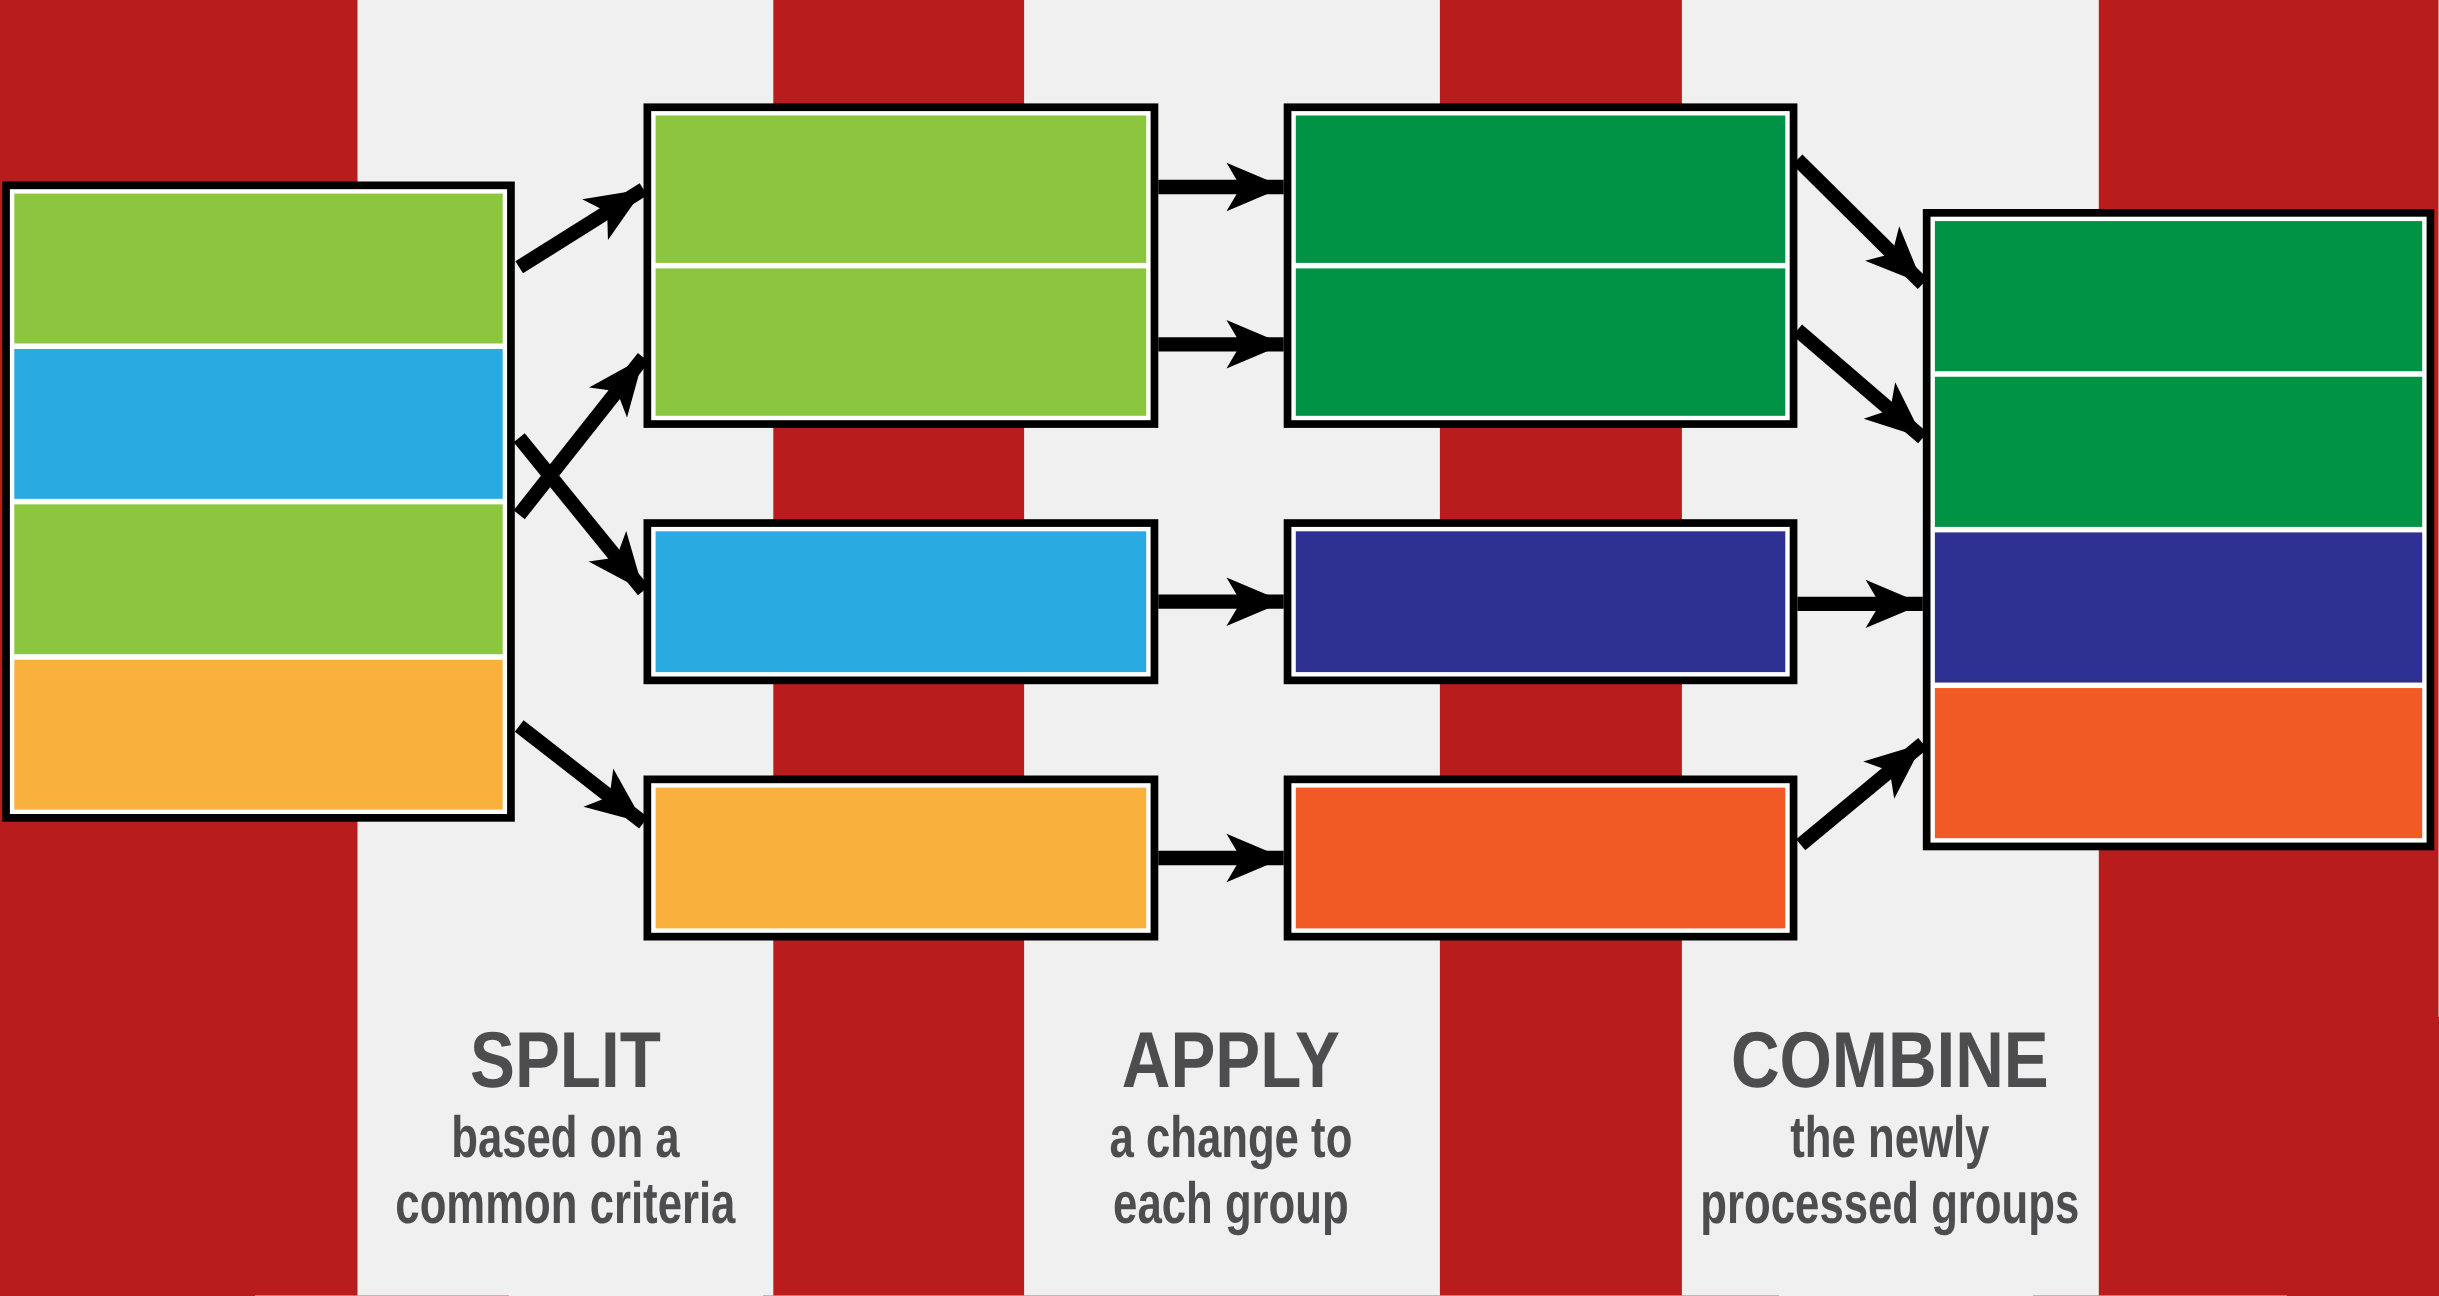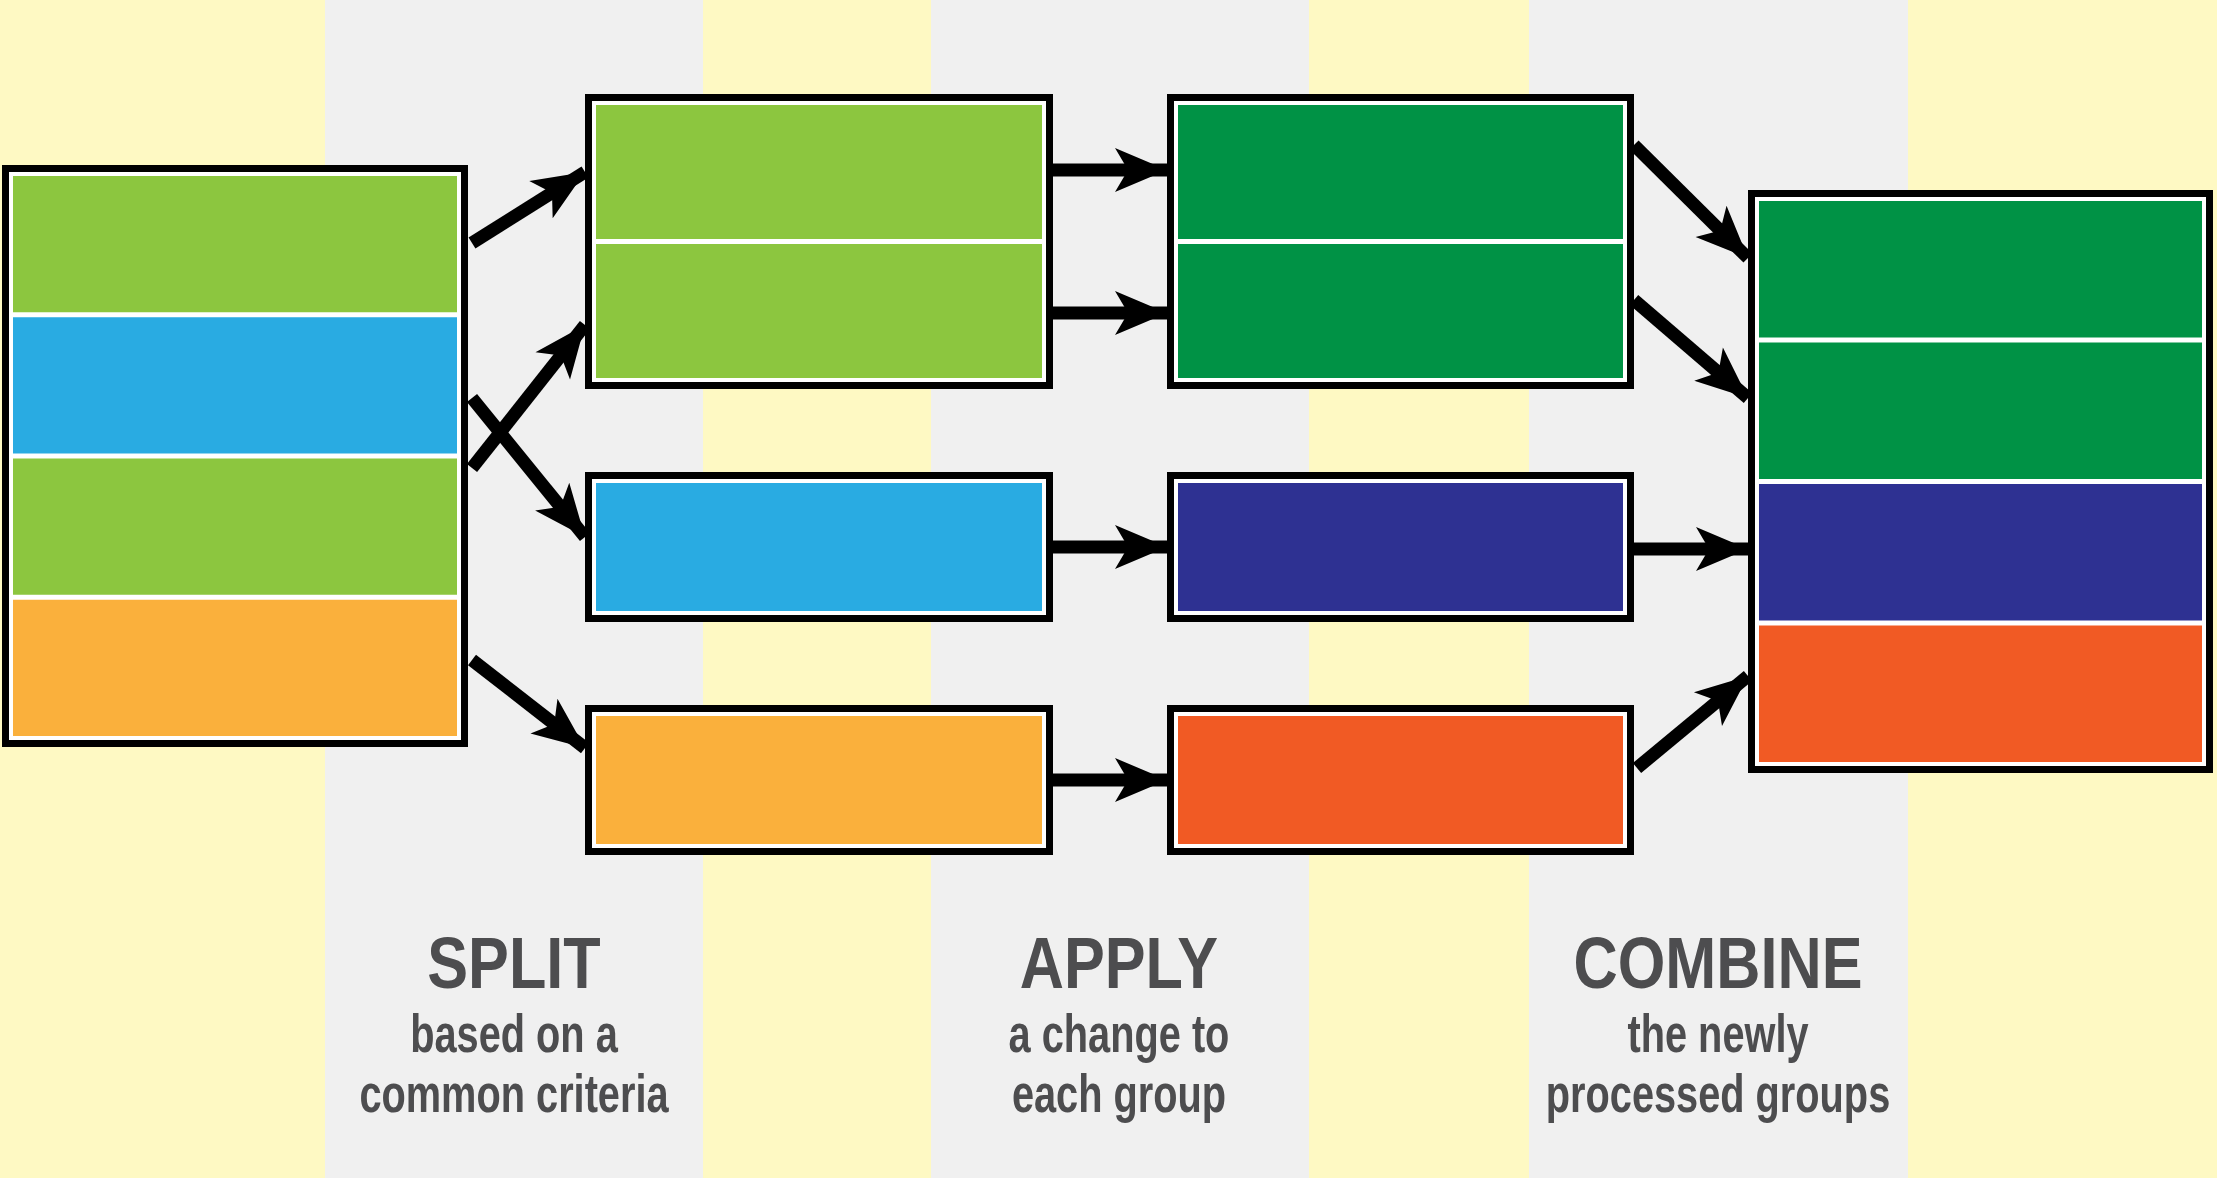--- a/index.html
+++ b/index.html
@@ -5,21 +5,21 @@
   html, body {
     margin: 0;
     padding: 0;
     background: #ffffff;
     font-family: "Liberation Sans", sans-serif;
   }
   .canvas {
     position: relative;
     width: 2217px;
     height: 1178px;
-    background: #fef9c3;
+    background: #b91c1c;
     overflow: hidden;
   }
   .canvas svg {
     position: absolute;
     inset: 0;
     width: 100%;
     height: 100%;
     display: block;
   }
   text.step-title {

